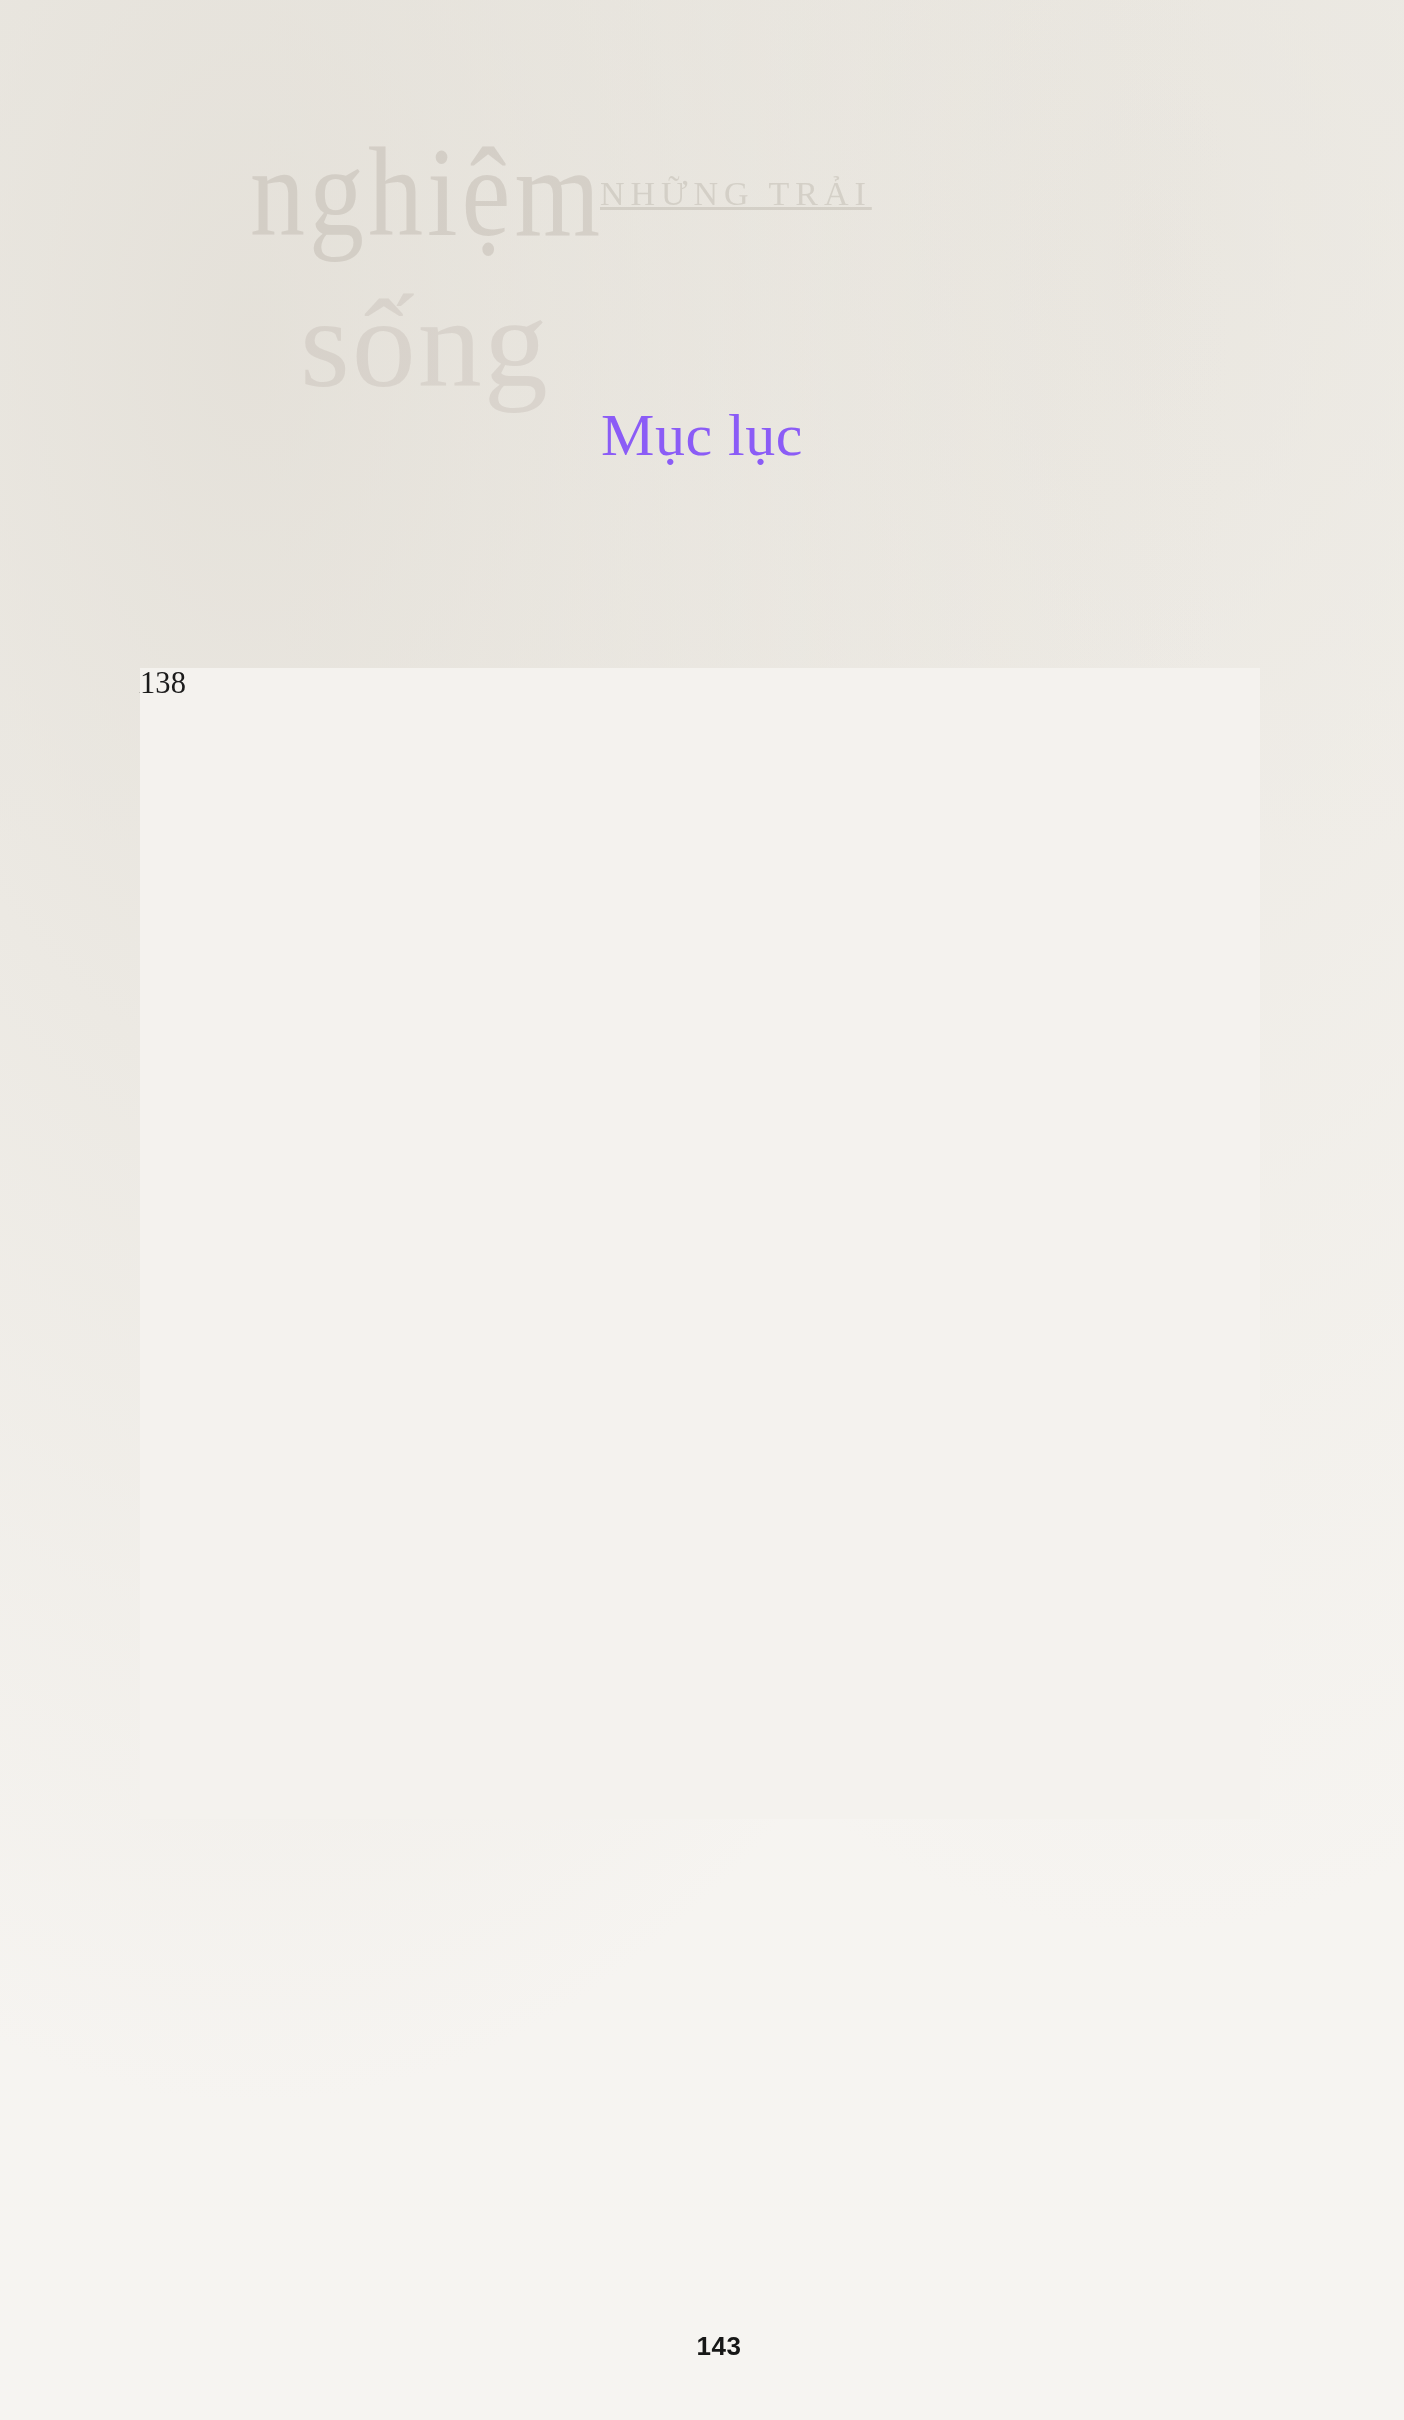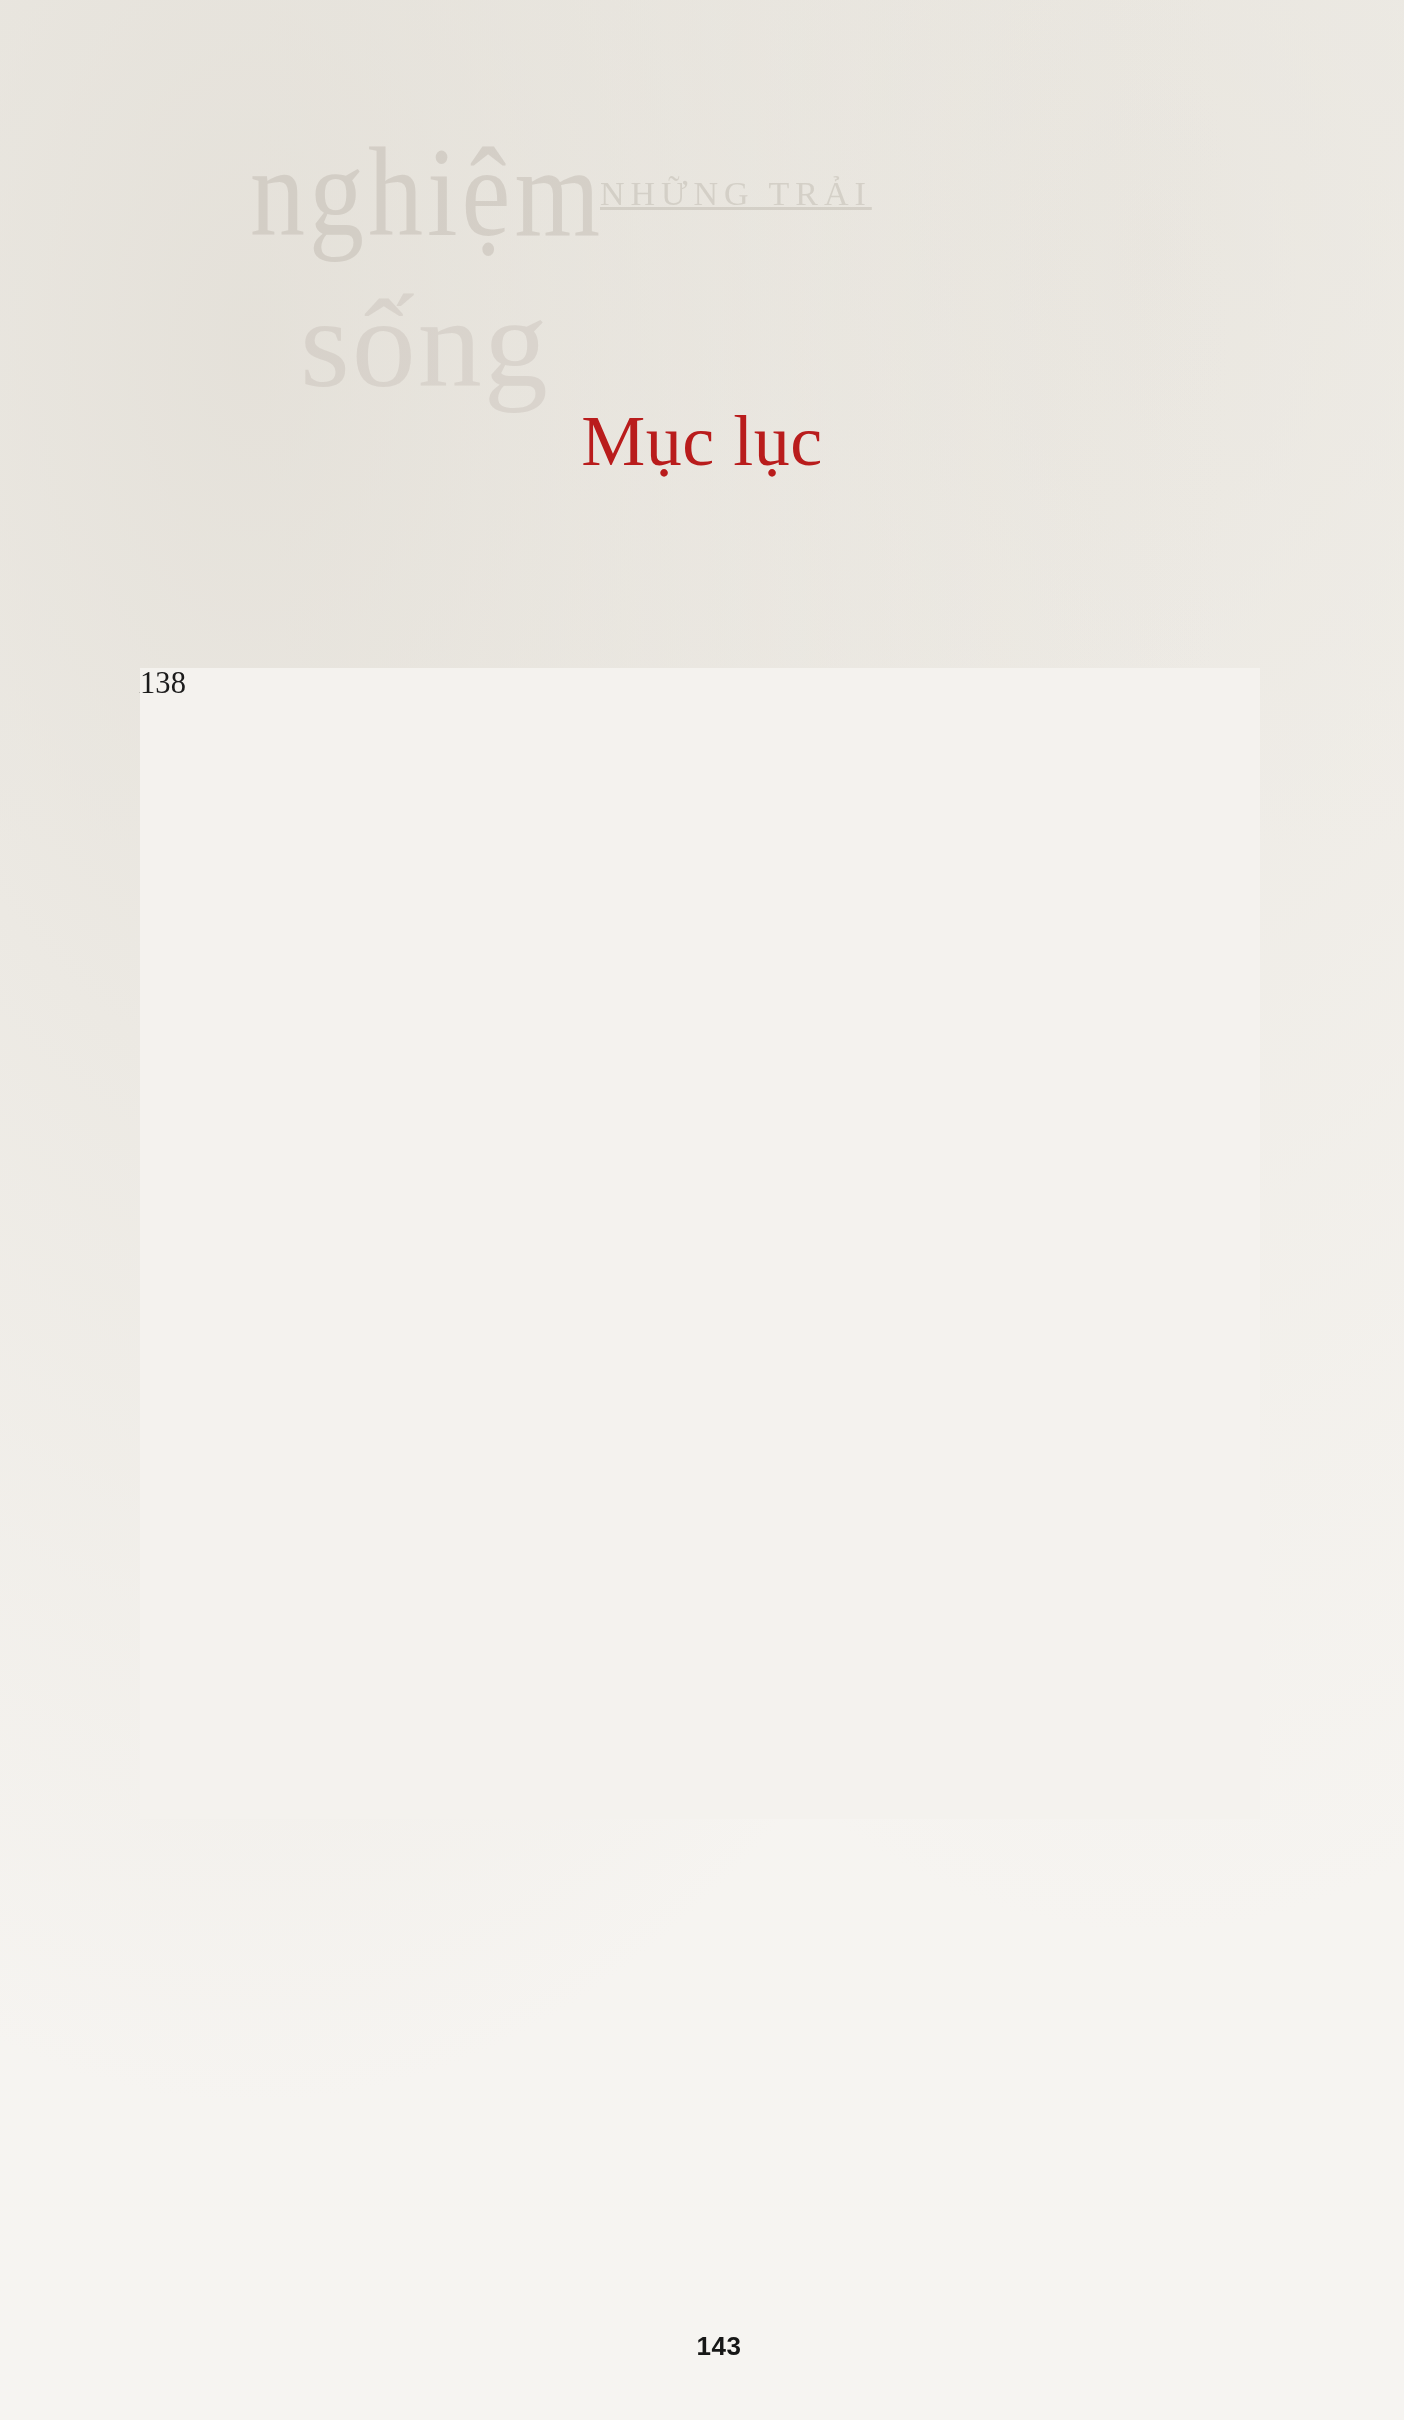--- a/index.html
+++ b/index.html
@@ -66,25 +66,25 @@
     position: absolute;
     inset: 0;
   }
 
   .title {
     position: absolute;
     top: 405px;
     left: 0;
     width: 100%;
     text-align: center;
-    font-size: 72px;
+    font-size: 60px;
     line-height: 1;
     font-weight: 400;
     letter-spacing: 0.5px;
-    color: #b91c1c;
+    color: #8b5cf6;
   }
 
   .columns {
     position: absolute;
     top: 668px;
     left: 140px;
     width: 1120px;
     display: flex;
     gap: 52px;
   }

